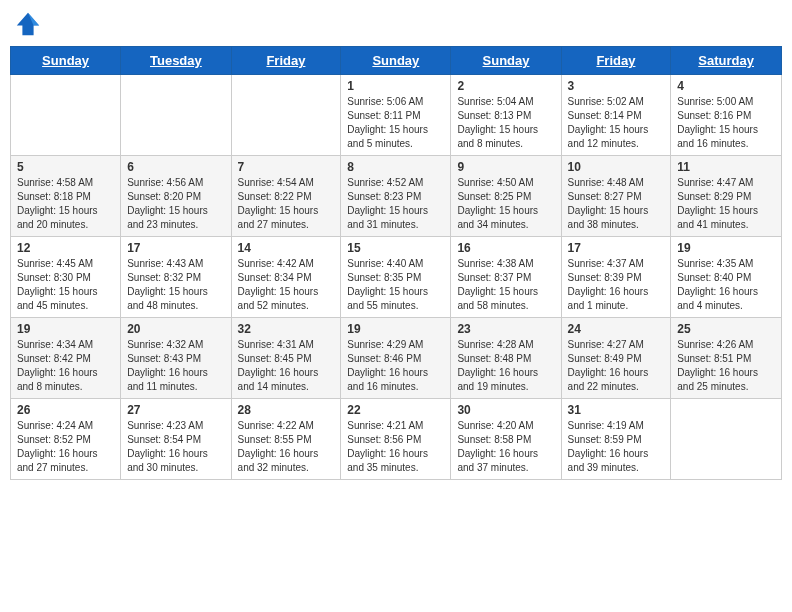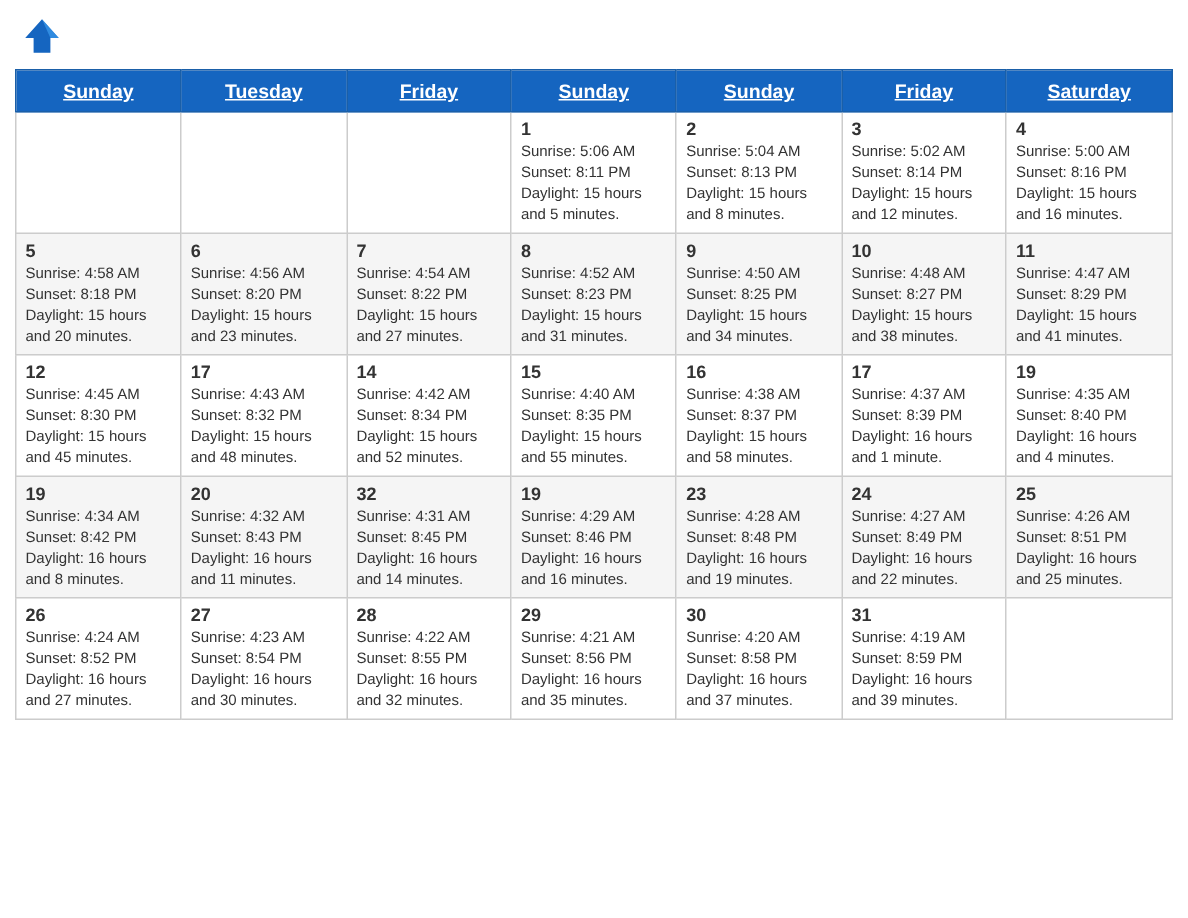--- a/index.html
+++ b/index.html
@@ -295,21 +295,21 @@
           Sunrise: 4:23 AM<br>Sunset: 8:54 PM<br>Daylight: 16 hours and 30 minutes.
         </div>
         </td>
         <td>
           <span class="day-number">28</span>
         <div class="day-info">
           Sunrise: 4:22 AM<br>Sunset: 8:55 PM<br>Daylight: 16 hours and 32 minutes.
         </div>
         </td>
         <td>
-          <span class="day-number">29</span>
+          <span class="day-number">22</span>
         <div class="day-info">
           Sunrise: 4:21 AM<br>Sunset: 8:56 PM<br>Daylight: 16 hours and 35 minutes.
         </div>
         </td>
         <td>
           <span class="day-number">30</span>
         <div class="day-info">
           Sunrise: 4:20 AM<br>Sunset: 8:58 PM<br>Daylight: 16 hours and 37 minutes.
         </div>
         </td>

